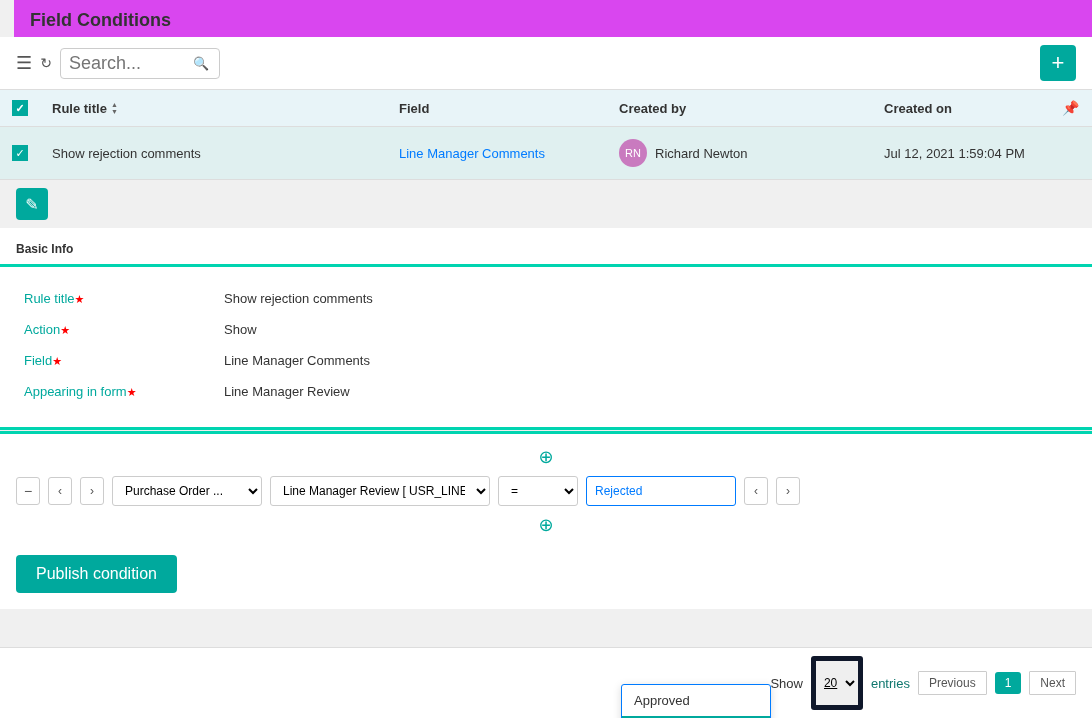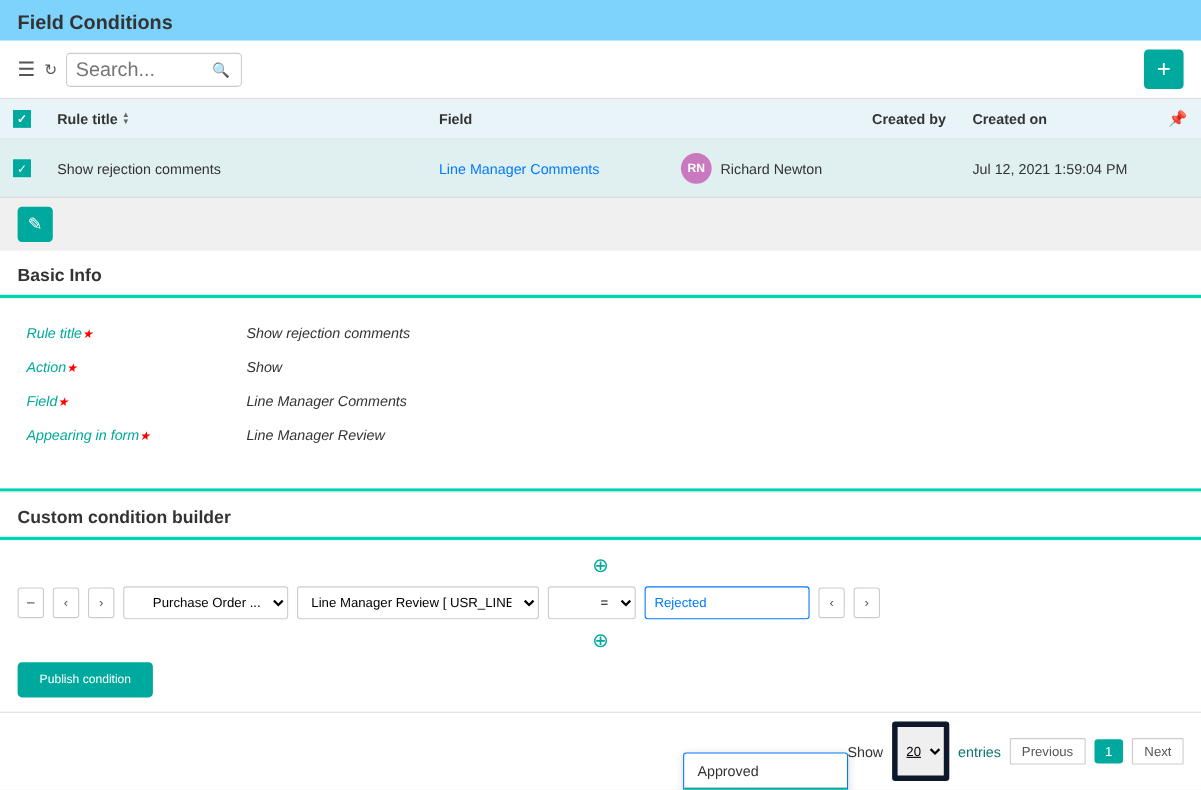--- a/index.html
+++ b/index.html
@@ -1,82 +1,82 @@
 <!DOCTYPE html>
 <html><head>
   <meta charset="utf-8">
   <style>
     * { box-sizing: border-box; margin: 0; padding: 0; font-family: Arial, sans-serif; font-size: 13px; }
     body { background: #f0f0f0; width: 1092px; height: 718px; overflow: hidden; position: relative; }
 
-    .page-header { padding: 10px 16px 6px; background: #7dd3fc; }
+    .page-header { padding: 10px 16px 6px; background: #d946ef; margin-left: 14px; }
     .page-title { font-size: 18px; font-weight: 600; color: #333; }
 
     .toolbar { display: flex; align-items: center; background: #fff; padding: 8px 16px; border-bottom: 1px solid #ddd; gap: 8px; }
     .toolbar-menu-icon { font-size: 18px; color: #555; cursor: pointer; }
     .toolbar-refresh-icon { font-size: 14px; color: #555; cursor: pointer; }
     .search-box { display: flex; align-items: center; border: 1px solid #ccc; border-radius: 4px; padding: 4px 8px; width: 160px; gap: 4px; }
     .search-box input { border: none; outline: none; font-size: 18px; width: 120px; }
     .search-icon { color: #999; font-size: 13px; }
     .add-btn { margin-left: auto; background: #00a99d; color: #fff; border: none; border-radius: 4px; width: 36px; height: 36px; font-size: 22px; cursor: pointer; display: flex; align-items: center; justify-content: center; }
 
     .table-container { background: #fff; }
     .table-header { display: flex; align-items: center; background: #e8f4f8; border-bottom: 1px solid #ddd; padding: 0; }
     .th { padding: 10px 12px; font-weight: 700; color: #333; font-size: 13px; }
     .th-checkbox { width: 40px; display: flex; align-items: center; justify-content: center; }
     .th-rule-title { flex: 1; display: flex; align-items: center; gap: 4px; }
     .th-field { width: 220px; }
-    .th-created-by { width: 265px; text-align: right; }
+    .th-created-by { width: 265px; }
     .th-created-on { width: 220px; display: flex; align-items: center; gap: 4px; justify-content: space-between; }
     .sort-icon { display: flex; flex-direction: column; }
     .sort-arrow { font-size: 7px; line-height: 1; color: #666; }
     .pin-icon { margin-left: auto; color: #888; font-size: 14px; }
 
     .table-row { display: flex; align-items: center; background: #e0f0f0; border-bottom: 1px solid #ddd; padding: 4px 0; }
     .td { padding: 8px 12px; color: #333; font-size: 13px; }
     .td-checkbox { width: 40px; display: flex; align-items: center; justify-content: center; }
     .td-rule-title { flex: 1; }
     .td-field { width: 220px; }
     .td-created-by { width: 265px; display: flex; align-items: center; gap: 8px; }
     .td-created-on { width: 220px; }
 
     .checkbox { width: 16px; height: 16px; background: #00a99d; border: 1px solid #00a99d; display: flex; align-items: center; justify-content: center; cursor: pointer; }
     .checkbox-check { color: #fff; font-size: 11px; }
     .link-text { color: #007bff; cursor: pointer; }
-    .avatar { width: 28px; height: 28px; border-radius: 50%; background: #c97abf; color: #fff; font-size: 11px; font-weight: 700; display: flex; align-items: center; justify-content: center; }
+    .avatar { width: 28px; height: 28px; border-radius: 50%; background: #c97abf; color: #fff; font-size: 11px; font-weight: 400; display: flex; align-items: center; justify-content: center; }
 
     .edit-bar { background: #f0f0f0; padding: 8px 16px; }
     .edit-btn { background: #00a99d; color: #fff; border: none; border-radius: 4px; width: 32px; height: 32px; font-size: 16px; cursor: pointer; display: flex; align-items: center; justify-content: center; }
 
     .section { background: #fff; margin: 0; border-bottom: 3px solid #00d4b0; }
-    .section-title { font-size: 16px; font-weight: 600; color: #333; padding: 14px 16px 8px; }
-    .section-body { padding: 16px 24px 33px; font-style: italic; }
+    .section-title { font-size: 12px; font-weight: 600; color: #333; padding: 14px 16px 8px; }
+    .section-body { padding: 16px 24px 20px; }
     .field-row { display: flex; align-items: baseline; padding: 8px 0; }
     .field-label { width: 200px; color: #00a99d; font-weight: 500; font-size: 13px; }
     .required-star { color: red; font-size: 11px; }
     .field-value { color: #333; font-size: 13px; }
 
     .custom-condition-section { background: #fff; border-top: 1px solid #eee; }
     .condition-builder-body { padding: 12px 16px 16px; position: relative; }
     .add-row-btn-top { display: flex; justify-content: center; margin-bottom: 8px; }
     .plus-circle { color: #00a99d; font-size: 18px; cursor: pointer; }
 
     .condition-row { display: flex; align-items: center; gap: 8px; margin-bottom: 8px; }
     .cond-nav-btn { background: none; border: 1px solid #ccc; border-radius: 3px; width: 24px; height: 28px; cursor: pointer; display: flex; align-items: center; justify-content: center; color: #555; font-size: 12px; }
     .cond-minus-btn { background: none; border: 1px solid #ccc; border-radius: 3px; width: 24px; height: 28px; cursor: pointer; display: flex; align-items: center; justify-content: center; color: #555; font-size: 14px; }
-    .cond-select { border: 1px solid #ccc; border-radius: 3px; padding: 4px 8px; height: 30px; font-size: 12px; background: #fff; text-align: right; }
+    .cond-select { border: 1px solid #ccc; border-radius: 3px; padding: 4px 8px; height: 30px; font-size: 12px; background: #fff; }
     .cond-select-wide { width: 150px; }
     .cond-select-medium { width: 220px; }
     .cond-select-op { width: 80px; }
     .cond-value-input { border: 1px solid #007bff; border-radius: 3px; padding: 4px 8px; height: 30px; font-size: 12px; background: #fff; width: 150px; color: #007bff; }
     .cond-arrow-btn { background: none; border: 1px solid #ccc; border-radius: 3px; width: 24px; height: 28px; cursor: pointer; display: flex; align-items: center; justify-content: center; color: #555; font-size: 12px; }
 
     .add-row-btn-bottom { display: flex; justify-content: center; margin-top: 8px; }
 
-    .publish-btn { background: #00a99d; color: #fff; border: none; border-radius: 4px; padding: 10px 20px; font-size: 11px; cursor: pointer; margin-top: 9px; }
+    .publish-btn { background: #00a99d; color: #fff; border: none; border-radius: 4px; padding: 10px 20px; font-size: 16px; cursor: pointer; margin-top: 19px; }
 
     
     .dropdown-overlay { position: absolute; background: #fff; border: 1px solid #007bff; border-radius: 3px; width: 150px; z-index: 100; box-shadow: 0 2px 8px rgba(0,0,0,0.15); }
     .dropdown-option { padding: 8px 12px; cursor: pointer; font-size: 13px; color: #333; }
     .dropdown-option.selected { background: #00a99d; color: #fff; }
 
     
     .pagination-bar { display: flex; align-items: center; justify-content: flex-end; padding: 8px 16px; background: #fff; border-top: 1px solid #ddd; gap: 8px; position: absolute; bottom: 0; left: 0; right: 0; }
     .show-label { color: #333; }
     .entries-select { border: 5px solid #0f172a; border-radius: 3px; padding: 14px 4px; font-size: 12px; text-decoration: underline; }
@@ -180,21 +180,20 @@
     <div class="field-row">
       <div class="field-label">
         <span>Appearing in form</span><span class="required-star">★</span>
       </div>
       <div class="field-value link-text">Line Manager Review</div>
     </div>
   </div>
 </div>
 
 <div class="custom-condition-section">
-  <div class="section-title">Custom condition builder</div>
   <div class="green-line"></div>
   <div class="condition-builder-body">
     <div class="add-row-btn-top">
       <span class="plus-circle">⊕</span>
     </div>
 
     <div class="condition-row">
       <button class="cond-minus-btn">−</button>
       <button class="cond-nav-btn">‹</button>
       <button class="cond-nav-btn">›</button>

